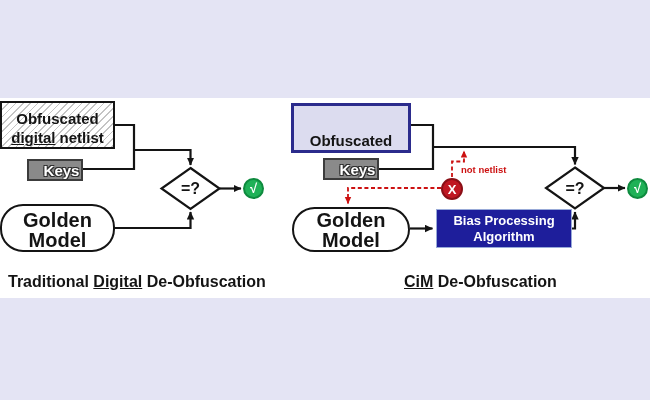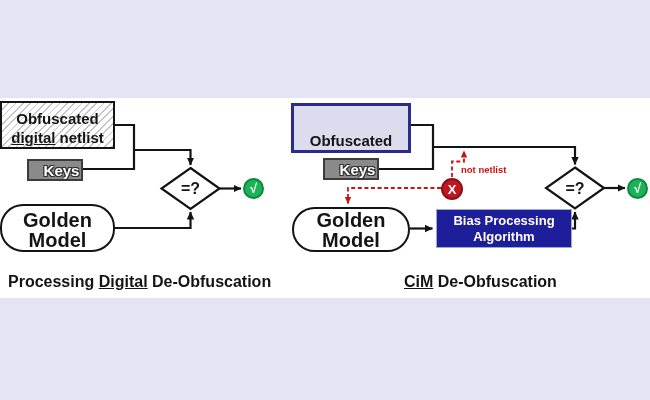--- a/index.html
+++ b/index.html
@@ -95,21 +95,21 @@
     <span>Golden
 Model</span>
   </div>
 
   <span class="dlabel" style="left:190.5px;top:189px;">=?</span>
 
   <div class="abs circ green" style="left:243px;top:178px;width:21px;height:21px;">
     <span>√</span>
   </div>
 
-  <div class="caption" style="left:8px;top:273px;"><span>Processing </span><u>Digital</u><span> De-Obfuscation</span></div>
+  <div class="caption" style="left:8px;top:273px;"><span>Traditional </span><u>Digital</u><span> De-Obfuscation</span></div>
 
   <div class="abs box cim" style="left:291px;top:103px;width:120px;height:50px;">
     <span>Obfuscated</span>
   </div>
 
   <div class="abs keys" style="left:323px;top:158px;width:56px;height:22px;">
     <span>Keys</span>
   </div>
 
   <div class="abs box golden" style="left:292px;top:207px;width:118px;height:45px;">

